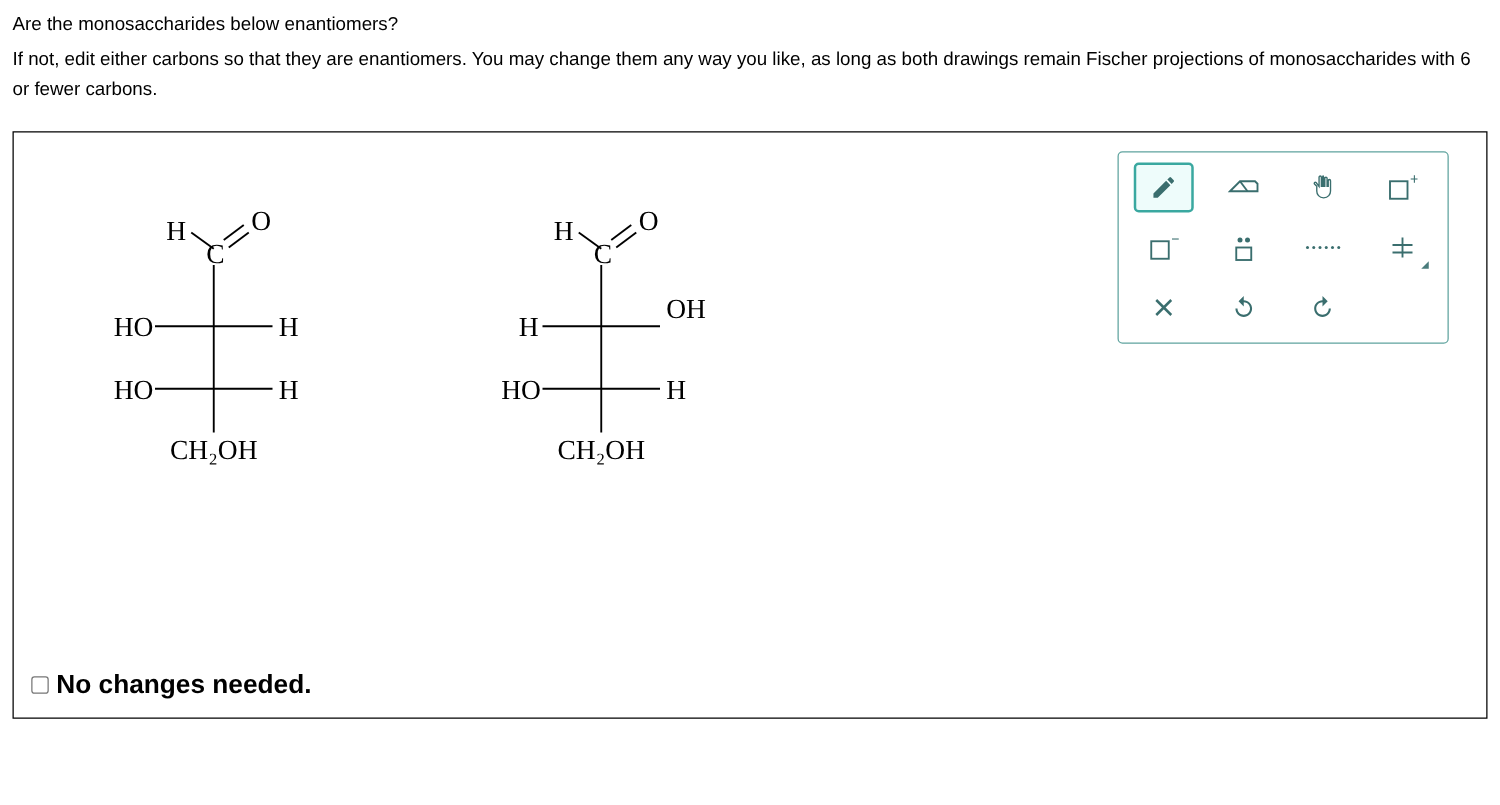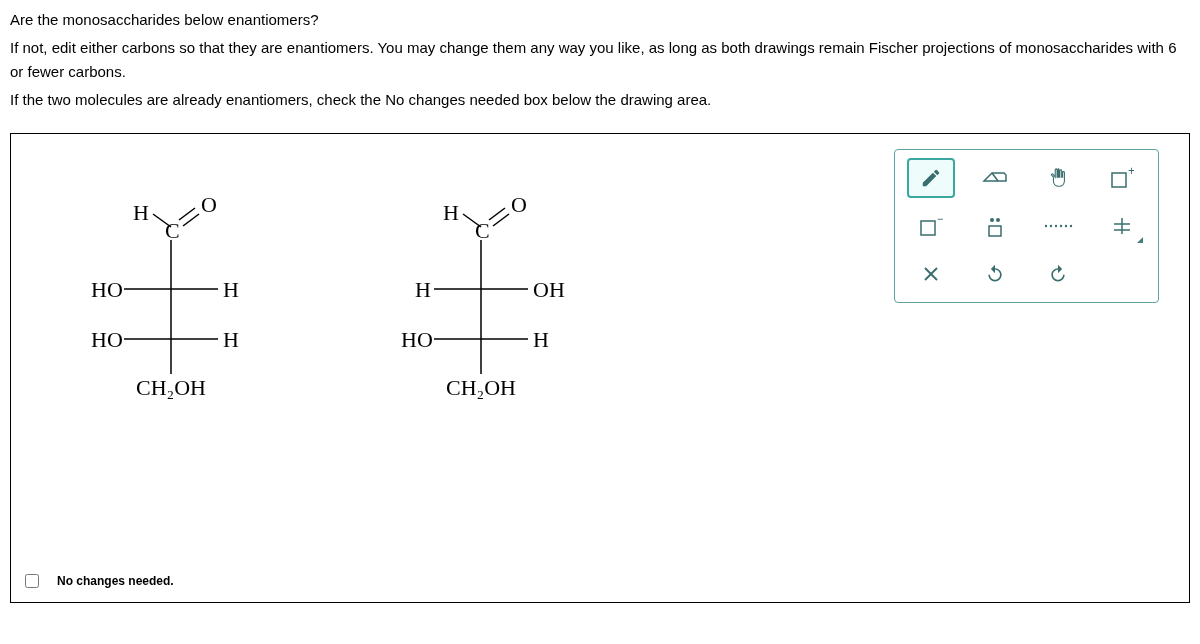--- a/index.html
+++ b/index.html
@@ -12,32 +12,29 @@
     .molecule { position: relative; width: 200px; height: 220px; font-family: 'Times New Roman', serif; font-size: 22px; }
     .molecule svg { position: absolute; top: 0; left: 0; }
     .toolbox { position: absolute; top: 15px; right: 30px; width: 265px; background: #fff; border: 1px solid #5fa39e; border-radius: 4px; padding: 8px; }
     .tool-row { display: flex; gap: 8px; margin-bottom: 8px; justify-content: space-around; }
     .tool-row:last-child { margin-bottom: 0; }
     .tool-btn { width: 48px; height: 40px; display: flex; align-items: center; justify-content: center; border-radius: 4px; cursor: pointer; font-size: 20px; color: #4a7c7c; position: relative; }
     .tool-btn.active { border: 2px solid #3aa8a0; background: #eefcfb; }
     .corner-dot { position: absolute; bottom: 3px; right: 3px; width: 0; height: 0; border-left: 6px solid transparent; border-bottom: 6px solid #4a7c7c; }
     .no-changes { position: absolute; bottom: 14px; left: 14px; display: flex; align-items: center; gap: 6px; }
     .no-changes input { width: 14px; height: 14px; }
-    .no-changes label { font-weight: bold; font-size: 12px; margin-left: 12px; }
+    .no-changes label { font-weight: bold; font-size: 21px; }
   </style>
 </head>
 <body>
 
 <div class="question-text">
   <p><span>Are the monosaccharides below enantiomers?</span></p>
   <p>
     <span>If not, edit either carbons so that they </span><span class="italic">are</span><span> enantiomers. You may change them any way you like, as long as both drawings remain Fischer projections of monosaccharides with 6 or fewer carbons.</span>
-  </p>
-  <p>
-    <span>If the two molecules are already enantiomers, check the </span><span class="italic">No changes needed</span><span> box below the drawing area.</span>
   </p>
 </div>
 
 <div class="work-area">
   <div class="molecules">
 
     <div class="molecule">
       <svg width="200" height="220">
         <line x1="82" y1="20" x2="100" y2="33" stroke="#000" stroke-width="1.5"></line>
         <line x1="108" y1="26" x2="124" y2="14" stroke="#000" stroke-width="1.5"></line>
@@ -66,21 +63,21 @@
         <line x1="100" y1="46" x2="100" y2="95" stroke="#000" stroke-width="1.5"></line>
         <line x1="53" y1="95" x2="147" y2="95" stroke="#000" stroke-width="1.5"></line>
         <line x1="100" y1="95" x2="100" y2="145" stroke="#000" stroke-width="1.5"></line>
         <line x1="53" y1="145" x2="147" y2="145" stroke="#000" stroke-width="1.5"></line>
         <line x1="100" y1="145" x2="100" y2="180" stroke="#000" stroke-width="1.5"></line>
       </svg>
       <span style="position:absolute;left:62px;top:6px">H</span>
       <span style="position:absolute;left:94px;top:24px">C</span>
       <span style="position:absolute;left:130px;top:-2px">O</span>
       <span style="position:absolute;left:34px;top:83px">H</span>
-      <span style="position:absolute;left:152px;top:83px">OH</span>
+      <span style="position:absolute;left:152px;top:68px">OH</span>
       <span style="position:absolute;left:20px;top:133px">HO</span>
       <span style="position:absolute;left:152px;top:133px">H</span>
       <span style="position:absolute;left:65px;top:181px">CH₂OH</span>
     </div>
   </div>
 
   <div class="toolbox">
     <div class="tool-row">
       <div class="tool-btn active">
         <svg width="22" height="22" viewBox="0 0 24 24">

